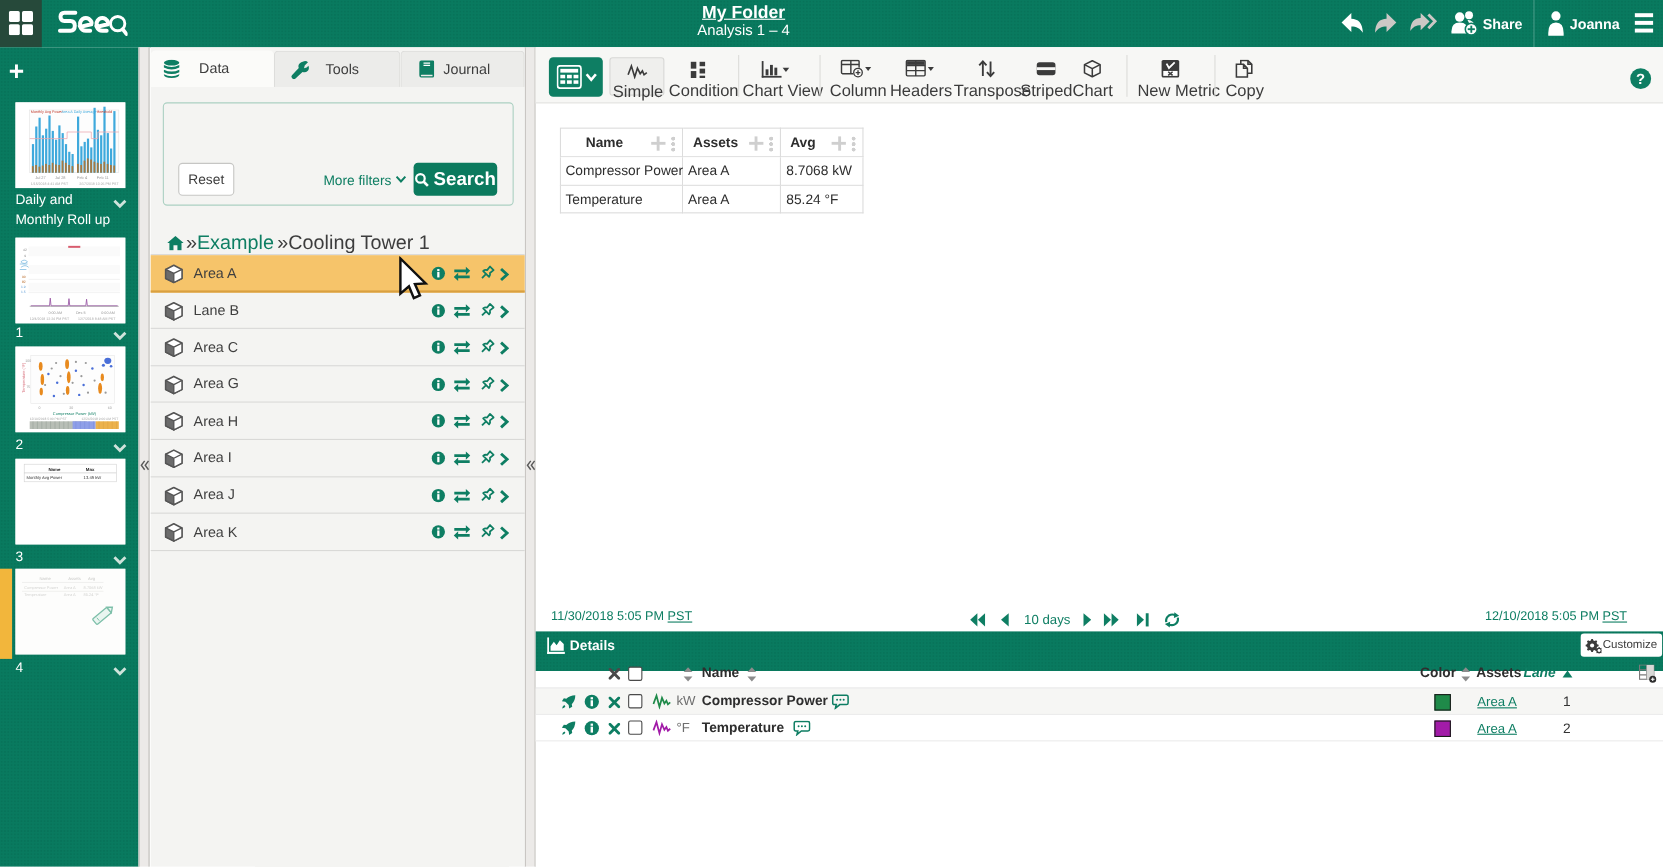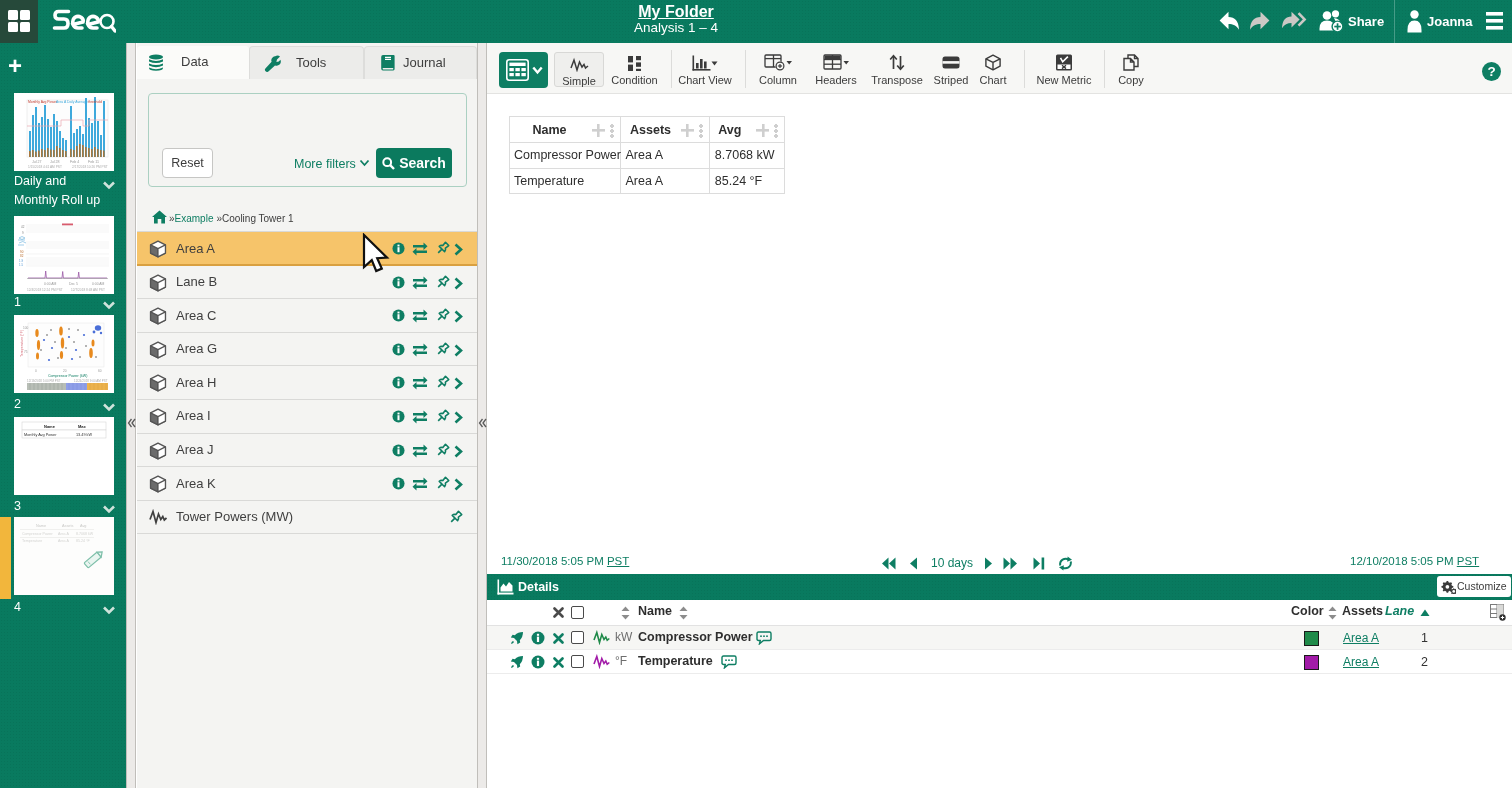--- a/index.html
+++ b/index.html
@@ -37,35 +37,35 @@
   
   #datapanel { left:137px; top:43px; width:340px; height:745px; background:#f4f4f2;padding-left:41px; }
   .tab { top:3px; height:33px; font-size:13px; color:#3d3d3d; border-radius:4px 4px 0 0; }
   .tab.inactive { background:#ececea; border:1px solid #dddddb; border-bottom:0; }
   .tab.active { background:#fbfbf9; }
   .tab .tlab { position:absolute; top:8px; }
   #searchbox { left:11px; top:50px; width:319px; height:94px; border:1px solid #abd0c2; border-radius:4px; }
   #nameinput { left:25px; top:62px; width:290px; height:31px; background:#fff; border:1px solid #c6c6c4; border-radius:4px; color:#8d8d8b; font-size:12.5px; line-height:29px; padding-left:11px; }
   #resetbtn { left:25px; top:105px; width:51px; height:30px; background:#fff; border:1px solid #c6c6c4; border-radius:4px; color:#3d3d3d; font-size:12.5px; text-align:center; line-height:28px; }
   #morefilters { left:157px; top:114px; color:#0e7e63; font-size:12.5px; }
-  #searchbtn { left:239px; top:105px; width:76px; height:30px; background:#0b7a5e; border-radius:4px; color:#fff; font-size:14px; font-weight:bold; text-align:center; line-height:30px; }
-  #breadcrumb { left:15px; top:167px; font-size:10px; color:#3d3d3d; }
+  #searchbtn { left:239px; top:105px; width:76px; height:30px; background:#0b7a5e; border-radius:4px; color:#fff; font-size:17px; font-weight:bold; text-align:center; line-height:30px; }
+  #breadcrumb { left:15px; top:167px; font-size:18px; color:#3d3d3d; }
   #breadcrumb .lnk { color:#0e7e63; }
   #assetlist { left:0px; top:188px; width:340px; border-top:1px solid #d9d9d7; }
   .arow { position:relative; width:340px; height:33.6px; border-bottom:1px solid #d9d9d7; }
   .arow .nm { position:absolute; left:39px; top:8.5px; font-size:13px; color:#3f3f3f; }
   .arow.hl { background:#f6c46a; border-bottom:2px solid #d9a040; }
   .aicons { position:absolute; left:0; top:0; width:100%; height:100%; }
   
   #main { left:487px; top:43px; width:1025px; height:745px; background:#fff; }
   #toolbar { left:0; top:0; width:1025px; height:51px; background:#f7f7f5; border-bottom:1px solid #e3e3e1; }
   #viewbtn { left:12px; top:9px; width:49px; height:36px; background:#0e7e63; border-radius:4px; }
   #simplebtn { left:67px; top:9px; width:50px; height:35px; background:#efefed; border:1px solid #d8d8d6; border-radius:3px; }
   .tbtn { top:9px; height:35px; text-align:center; }
-  .tbtn .lab, #simplebtn .lab { position:absolute; width:100%; left:0; top:22px; font-size:11px; color:#3b3b3b; text-align:center; white-space:nowrap; }
+  .tbtn .lab, #simplebtn .lab { position:absolute; width:100%; left:0; top:22px; font-size:15px; color:#3b3b3b; text-align:right; white-space:nowrap; }
   .tbtn .ico { position:absolute; width:100%; left:0; top:3px; }
   .tdiv { top:7px; width:1px; height:38px; background:#dcdcda; }
   
   #mtable { left:21.5px; top:73px; width:278px; height:78.2px; }
   .mrow { position:absolute; left:0; width:277px; }
   .mcell { position:absolute; top:0; height:100%; border:1px solid #dcdcdc; background:#fff; font-size:12.5px; color:#2e2e2e; white-space:nowrap; }
   .mcell.bc { line-height:24px; padding-left:4.5px; }
   .mcell.hc { font-weight:bold; font-size:12.5px; }
   .mcell.hc .ht { position:absolute; top:6px; }
   .mrow:nth-child(2) .mcell, .mrow:nth-child(3) .mcell { border-top:0; }
@@ -74,21 +74,21 @@
     background:
       radial-gradient(circle at 21px 3px, #cfcfcf 1.6px, transparent 2px),
       radial-gradient(circle at 21px 8px, #cfcfcf 1.6px, transparent 2px),
       radial-gradient(circle at 21px 13px, #cfcfcf 1.6px, transparent 2px),
       linear-gradient(#cfcfcf, #cfcfcf) 6.2px 1px / 2.6px 13px,
       linear-gradient(#cfcfcf, #cfcfcf) 1px 6.2px / 13px 2.6px;
     background-repeat:no-repeat; }
   
   #timebar { left:0; top:509px; width:1025px; height:22px; color:#0e7e63; font-size:11.5px; }
   
-  #detailsbar { left:0; top:531px; width:1025px; height:26px; }
+  #detailsbar { left:0; top:531px; width:1025px; height:36px; }
   #detailstitle { left:31px; top:6px; color:#fff; font-size:12.5px; font-weight:bold; }
   #custbtn { left:950px; top:2px; width:74px; height:21px; background:#fff; border-radius:3px; font-size:10.5px; color:#3b3b3b; }
   #dhead { left:0; top:557px; width:1025px; height:26px; border-bottom:1px solid #e2e2e2; font-size:12.5px; }
   .drow { left:0; width:1025px; height:23.5px; font-size:12.5px; }
   #drow1 { top:583px; background:#f6f6f4; border-bottom:1px solid #ececec; }
   #drow2 { top:607px; background:#fff; border-bottom:1px solid #ececec; }
   .swatch { position:absolute; left:817px; top:4.5px; width:15px; height:15px; border:1px solid #1a1a1a; }
   .arealink { position:absolute; left:856px; top:5px; color:#0e7e63; text-decoration:underline; font-size:12px; }
   .lanenum { position:absolute; left:934px; top:5px; color:#333; font-size:12.5px; }
   .chk { width:13px; height:13px; background:#fff; border:1.6px solid #4a4a4a; border-radius:2px; }
@@ -730,32 +730,20 @@
               <g transform="rotate(45 7.5 7.5)" fill="none" stroke="#0e7e63" stroke-width="1.6" stroke-linejoin="round">
                 <path d="M5.2 1 L9.8 1 L9.3 5.2 Q11.2 6.2 11.3 8.3 L3.7 8.3 Q3.8 6.2 5.7 5.2 Z"></path>
                 <line x1="7.5" y1="8.3" x2="7.5" y2="13.6"></line>
               </g>
             </svg>
             <svg style="position:absolute;right:14px;top:11px;width:9px;height:13px;" viewBox="0 0 9 13">
               <path d="M1.5 1.5 L7 6.5 L1.5 11.5" stroke="#0e7e63" stroke-width="2.6" fill="none"></path>
             </svg>
           </span>
         </div>
-      <div class="arow" id="towerrow">
-          <svg style="position:absolute;left:12px;top:8px;width:18px;height:16px;" viewBox="0 0 18 16">
-            <path d="M1 10.5 L4 2.5 L7 13.5 L9.5 5 L11.8 10.5 L13.8 7.5 L15.3 11 L17.5 9" stroke="#3f3f3f" stroke-width="1.7" fill="none"></path>
-          </svg>
-          <span class="nm">Tower Powers (MW)</span>
-          <svg style="position:absolute;right:14px;top:9px;width:15px;height:15px;" viewBox="0 0 15 15">
-            <g transform="rotate(45 7.5 7.5)" fill="none" stroke="#0e7e63" stroke-width="1.6" stroke-linejoin="round">
-              <path d="M5.2 1 L9.8 1 L9.3 5.2 Q11.2 6.2 11.3 8.3 L3.7 8.3 Q3.8 6.2 5.7 5.2 Z"></path>
-              <line x1="7.5" y1="8.3" x2="7.5" y2="13.6"></line>
-            </g>
-          </svg>
-        </div>
     </div>
   </div>
 
   <div id="main" class="abs">
     <div id="toolbar" class="abs">
       <div id="viewbtn" class="abs">
         <svg style="position:absolute;left:7px;top:7px;width:23px;height:22px;" viewBox="0 0 23 22">
           <rect x="0.8" y="0.8" width="21.4" height="20.4" rx="2.4" fill="none" stroke="#fff" stroke-width="1.6"></rect>
           <g fill="#fff">
               <rect x="3.4" y="3.6" width="16.2" height="3.4"></rect>

